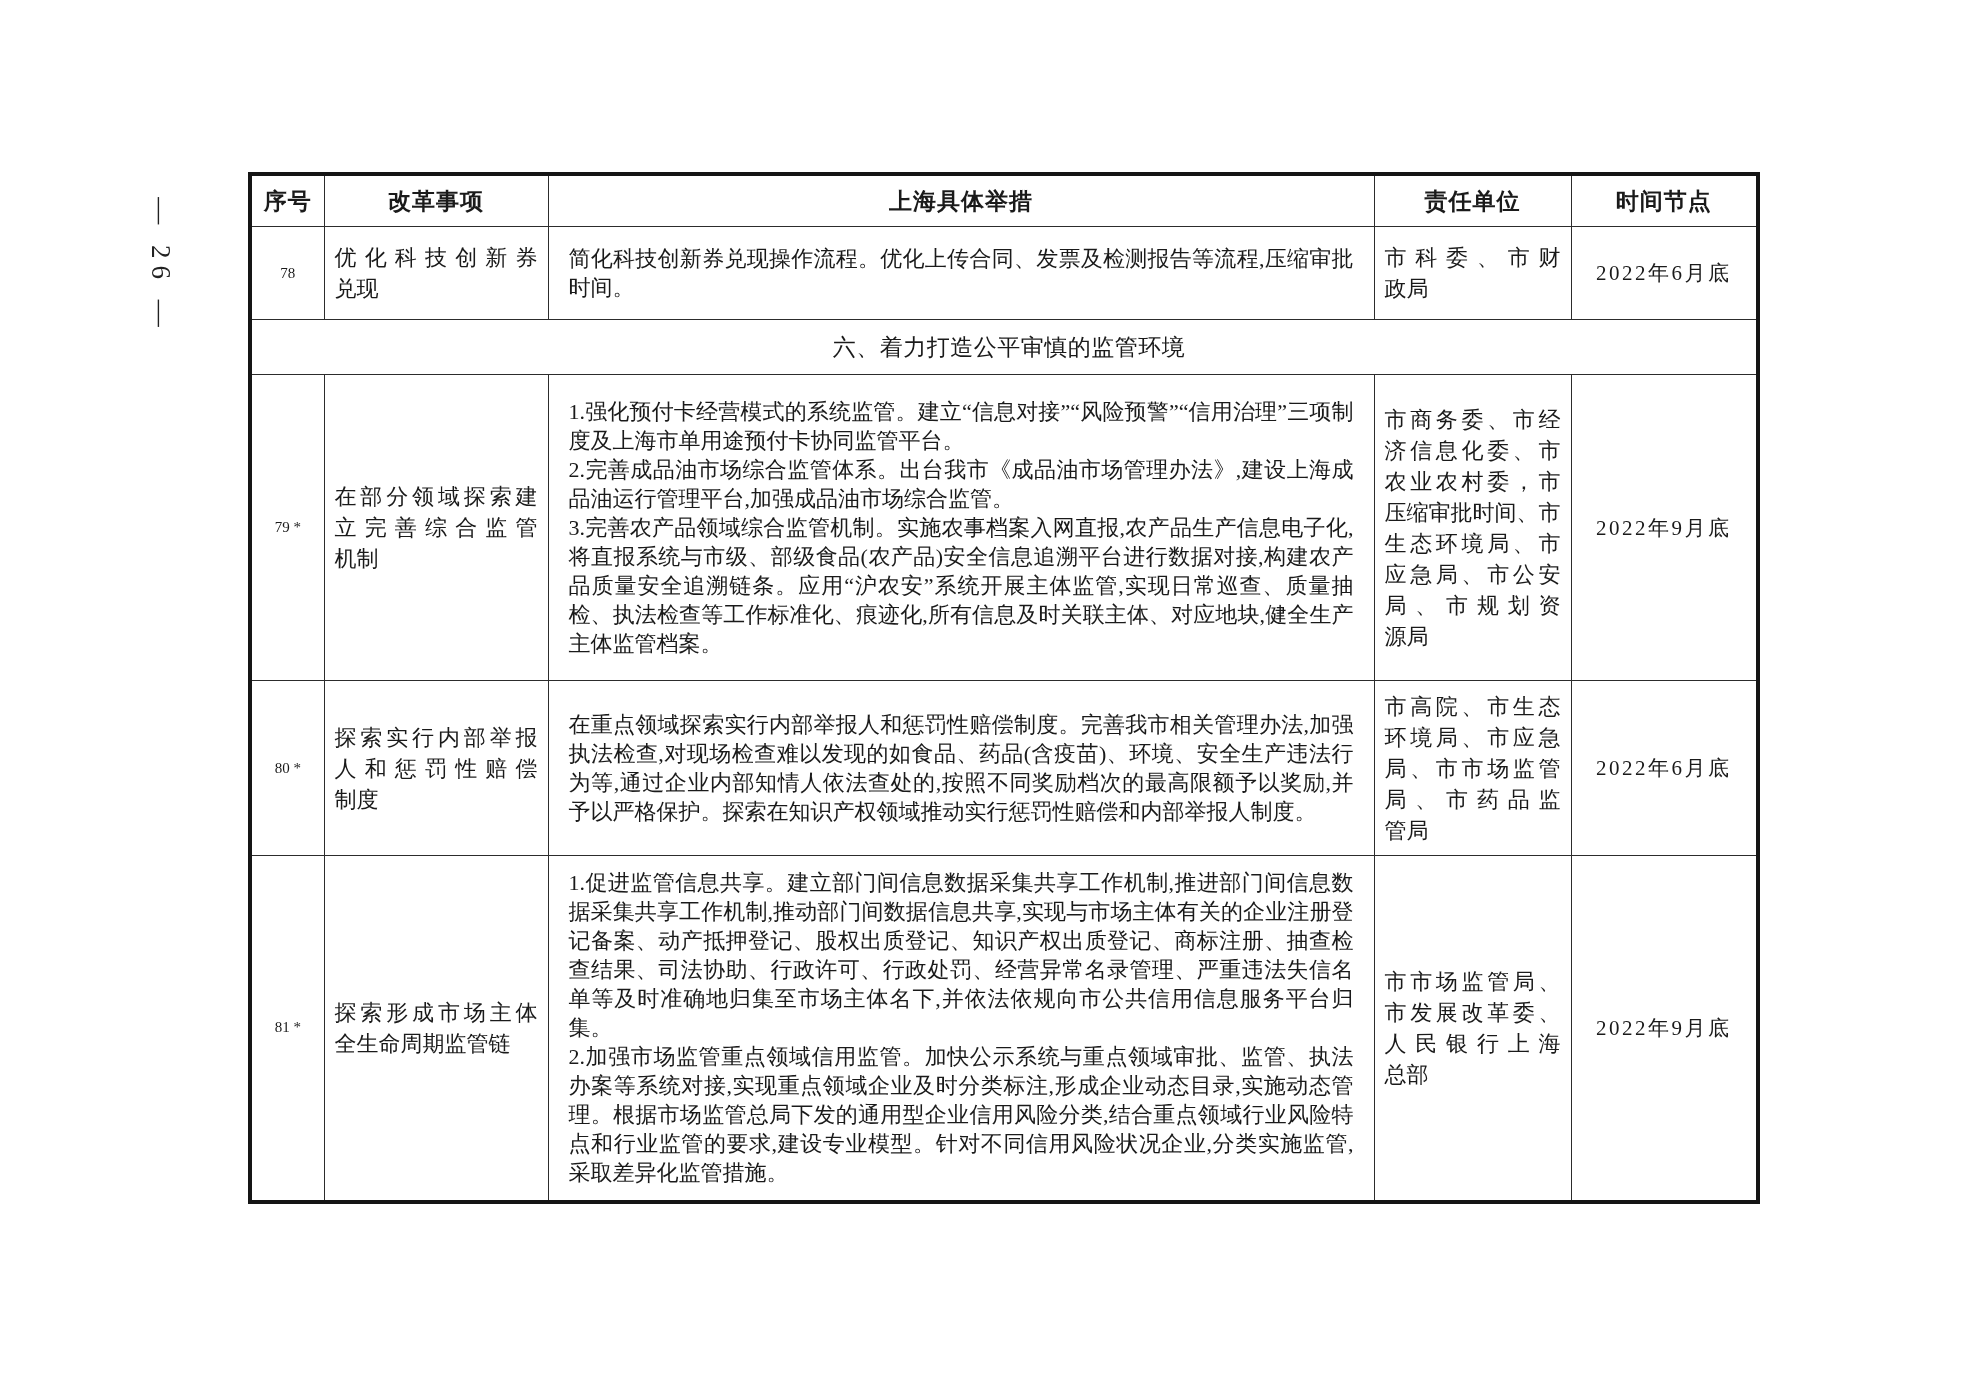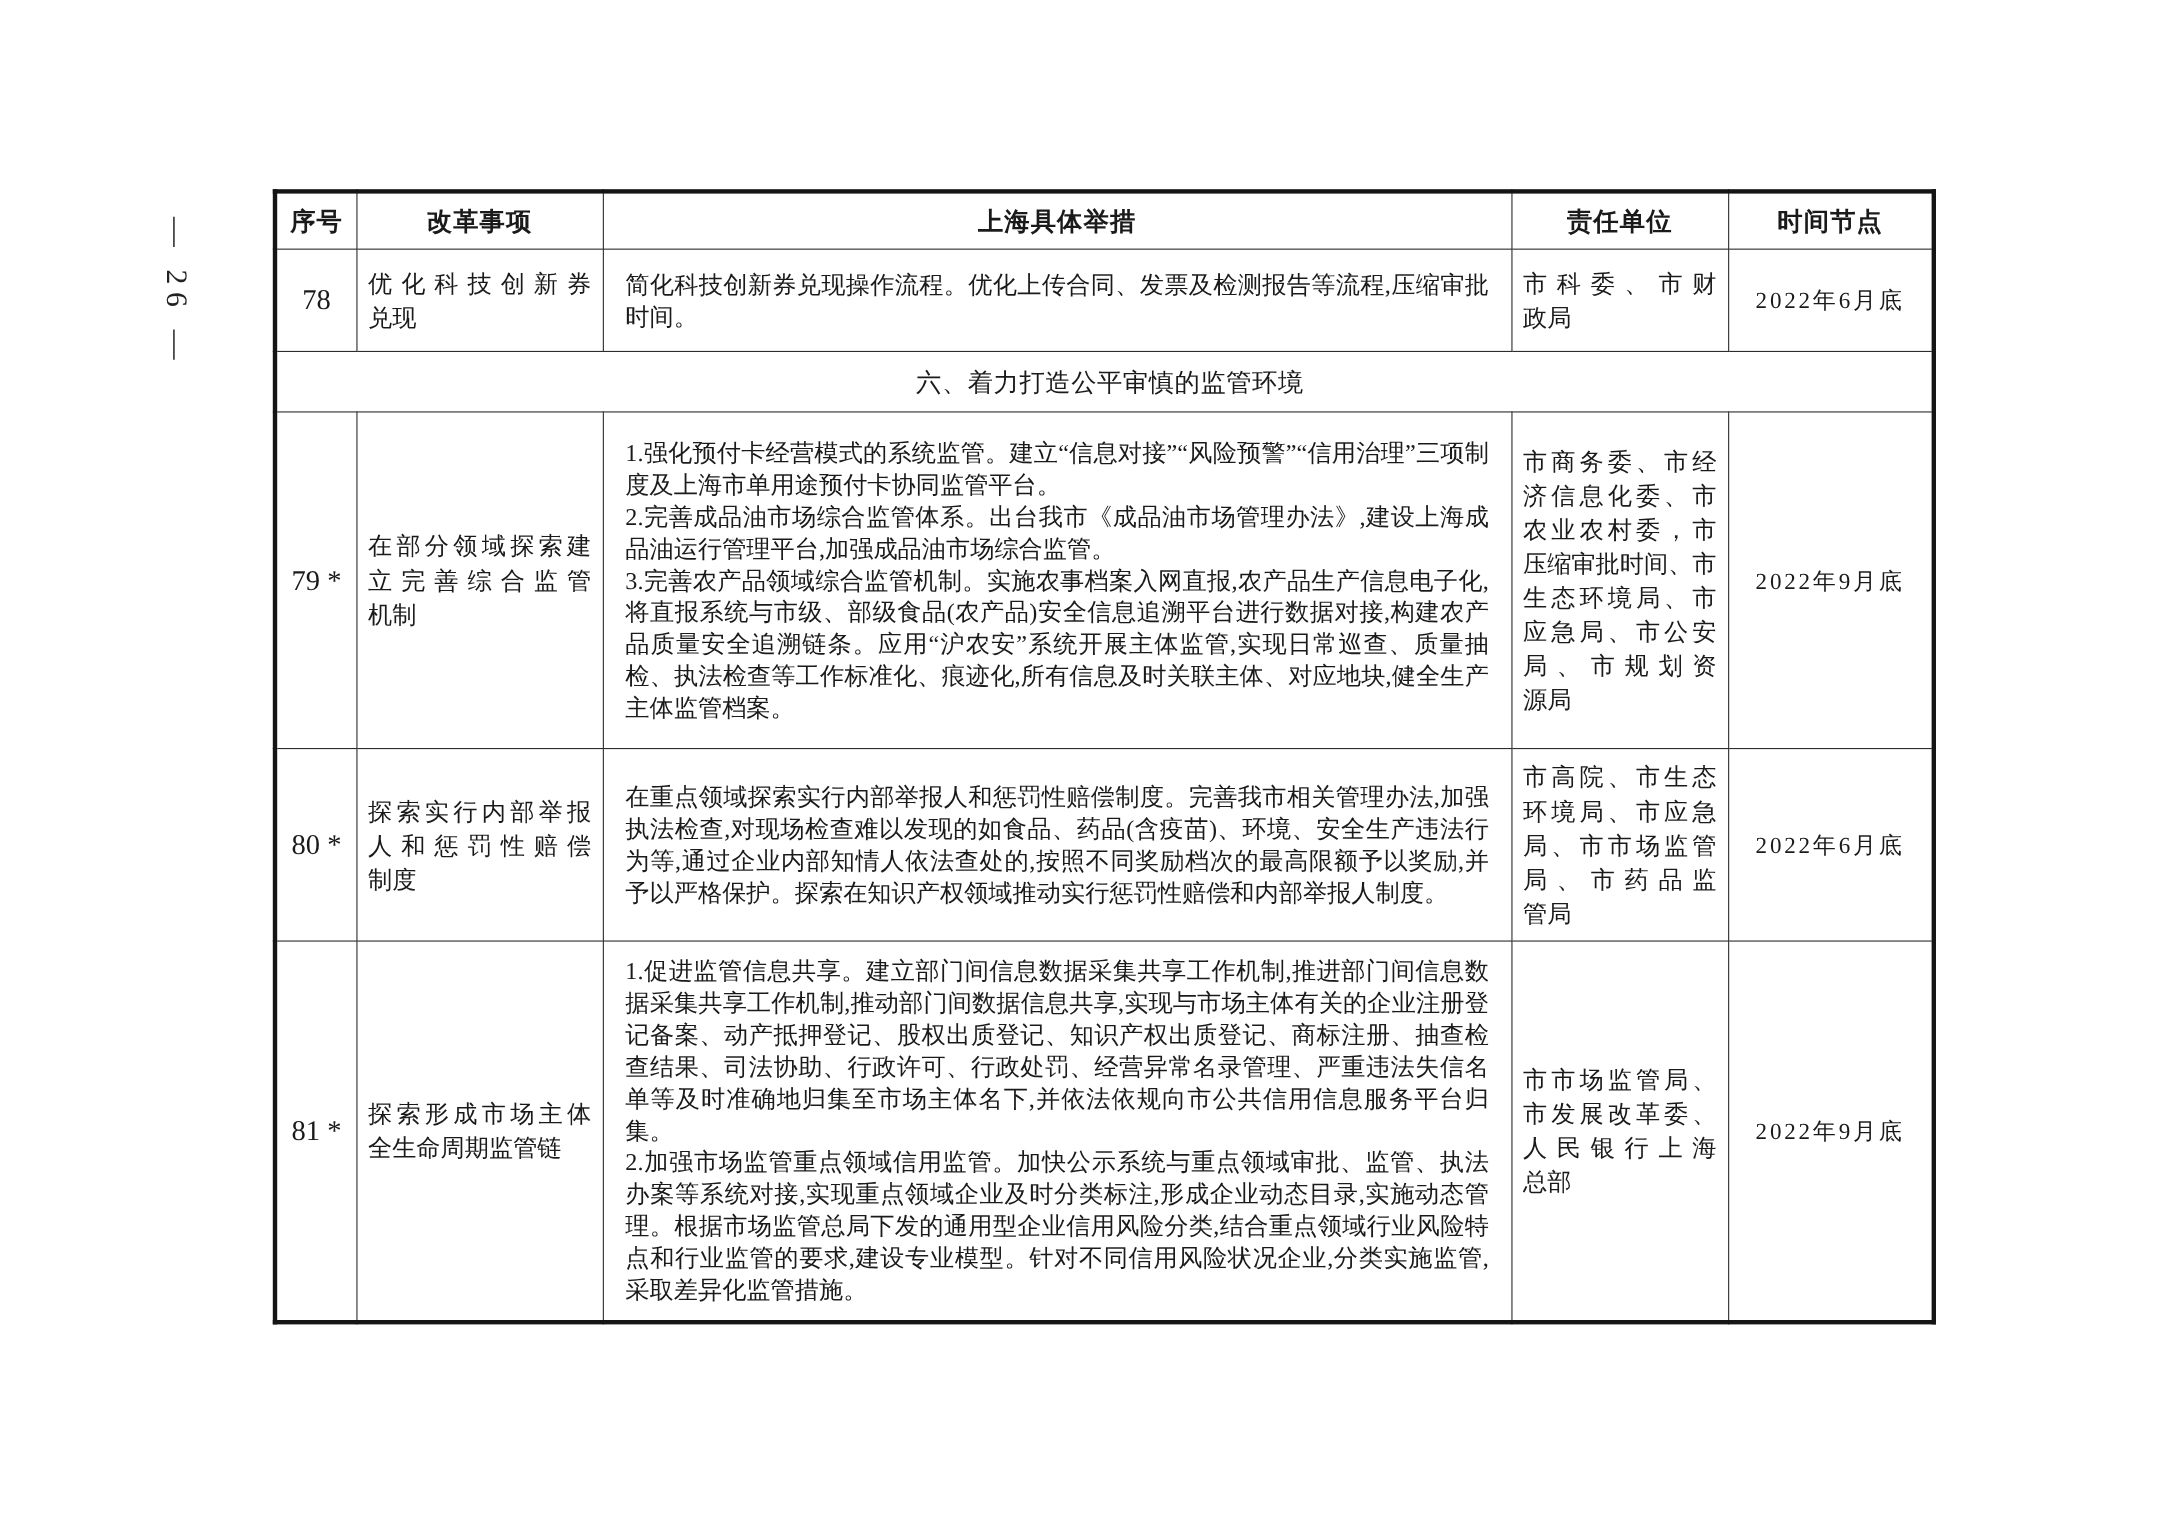--- a/index.html
+++ b/index.html
@@ -20,21 +20,21 @@
     border:4px solid #151515;
   }
   .doc-table th,.doc-table td{
     border:1px solid #2c2c2c;vertical-align:middle;overflow:hidden;
   }
   .doc-table th{
     font-family:"Liberation Sans","DejaVu Sans",sans-serif;
     font-weight:bold;font-size:23px;height:50px;text-align:center;
     letter-spacing:1px;padding:0;
   }
-  td.num-cell{text-align:center;font-size:26px;padding:0 2px;white-space:nowrap;}
+  td.num-cell{text-align:center;font-size:15px;padding:0 2px;white-space:nowrap;}
   td.item-cell{padding:15px 10px;font-size:22px;}
   td.item-cell .cline,td.units-cell .cline{line-height:31px;}
   .cline.j{text-align:justify;text-align-last:justify;text-justify:inter-character;}
   .cline.l{text-align:left;font-family:Liberation Serif, serif;}
   td.measures-cell{
     padding:4px 20px;font-size:22px;line-height:29px;
     text-align:justify;text-justify:inter-character;white-space:pre-line;
   }
   td.units-cell{padding:0 10px;font-size:22px;margin-top:36px;}
   td.time-cell{text-align:center;font-size:21px;letter-spacing:2.5px;padding:0 2px;white-space:nowrap;}

